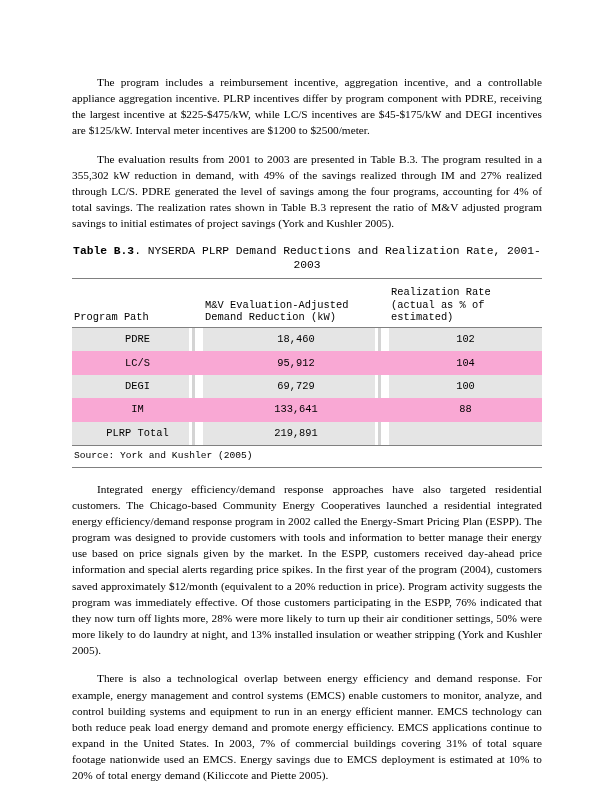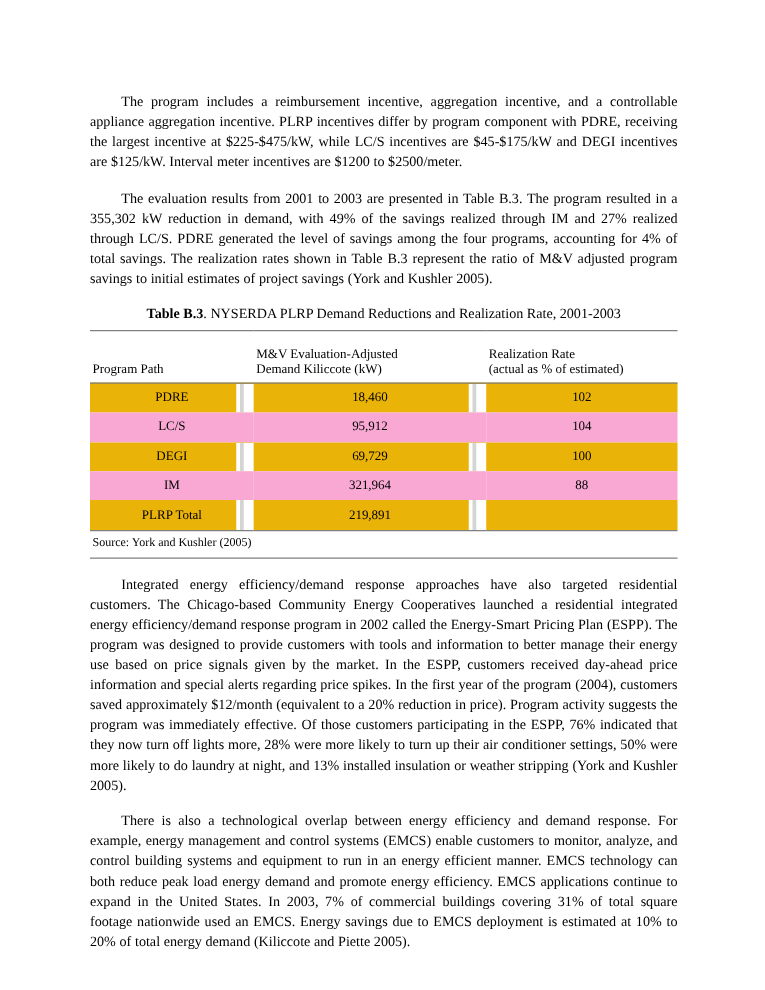--- a/index.html
+++ b/index.html
@@ -34,20 +34,21 @@
     text-align: justify;
     text-indent: 25px;
     word-spacing: 0.1px;
   }
   p.para.last { margin-bottom: 0; }
 
   
   .table-block {
     margin: 6px 0 13px 0;
     width: 470px;
+    font-family: Liberation Mono, monospace;
   }
   .table-caption {
     font-size: 11.3px;
     text-align: center;
     margin-bottom: 6.5px;
     line-height: 14px;
   }
   .table-caption .tnum { font-weight: bold; }
 
   table.datatable {
@@ -81,21 +82,21 @@
     padding-top: 12px;
   }
 
   table.datatable tbody td {
     text-align: center;
     padding: 5.2px 2px 5.2px 2px;
     line-height: 13px;
     height: 11px;
   }
   tbody tr.shaded td {
-    background: #eab308;
+    background: #e5e5e5;
   }
   tbody tr.plain td {
     background: #f9a8d4;
   }
   
   tbody tr.shaded td.sep-r {
     box-shadow: inset -8px 0 0 #ffffff, inset -11px 0 0 #d4d4d4, inset -14px 0 0 #ffffff;
   }
   tbody tr.last-row td {
     border-bottom: 1.1px solid #808080;
@@ -139,21 +140,21 @@
             <col class="c2">
             <col class="c3">
         </colgroup>
         <thead>
           <tr class="hdr">
             <th class="first">
               <span class="hcell">Program Path</span>
             </th>
             <th>
               <span class="hcell">M&amp;V Evaluation-Adjusted</span>
-              <span class="hcell">Demand Kiliccote (kW)</span>
+              <span class="hcell">Demand Reduction (kW)</span>
             </th>
             <th>
               <span class="hcell">Realization Rate</span>
               <span class="hcell">(actual as % of estimated)</span>
             </th>
           </tr>
         </thead>
         <tbody>
           <tr class="shaded">
             <td class="sep-r">PDRE</td>
@@ -165,21 +166,21 @@
             <td>95,912</td>
             <td>104</td>
           </tr>
           <tr class="shaded">
             <td class="sep-r">DEGI</td>
             <td class="sep-r">69,729</td>
             <td>100</td>
           </tr>
           <tr class="plain">
             <td>IM</td>
-            <td>321,964</td>
+            <td>133,641</td>
             <td>88</td>
           </tr>
           <tr class="shaded last-row">
             <td class="sep-r">PLRP Total</td>
             <td class="sep-r">219,891</td>
             <td></td>
           </tr>
         </tbody>
       </table>
 

